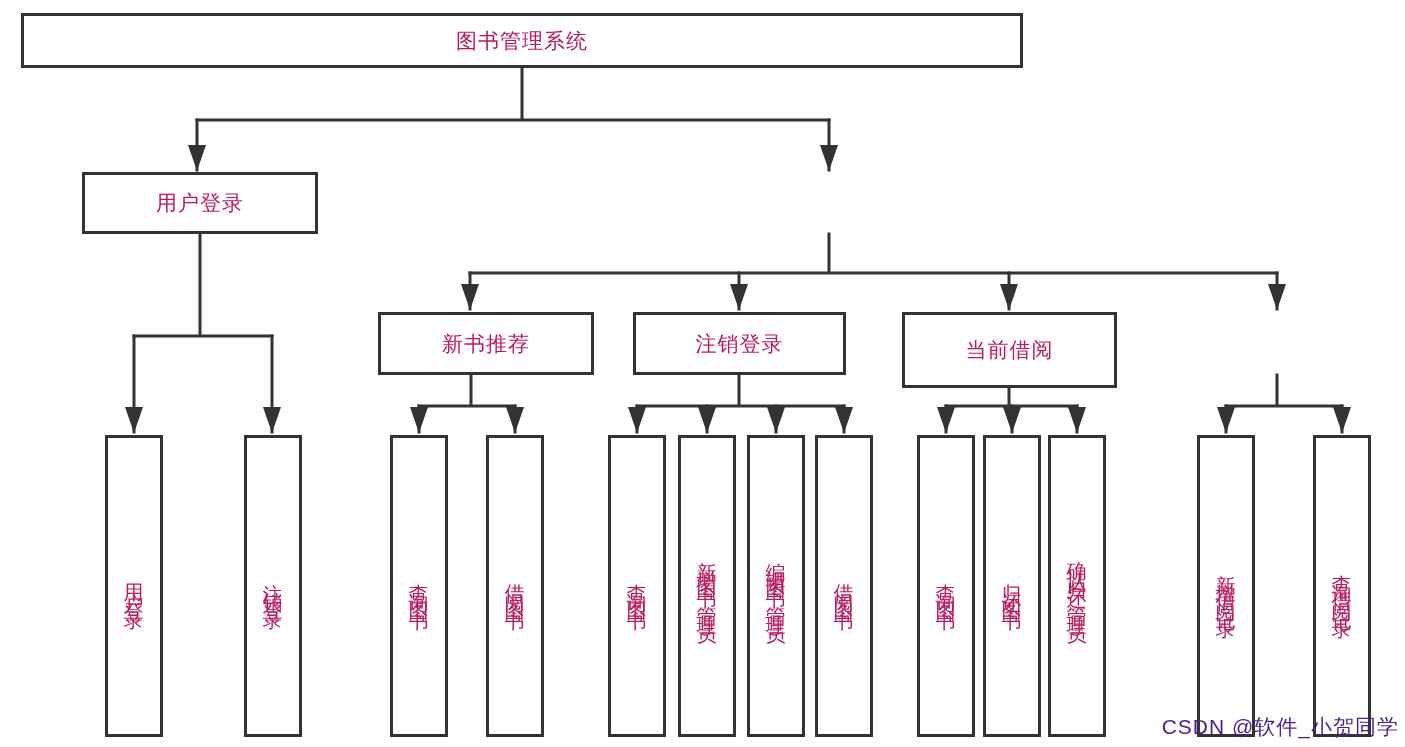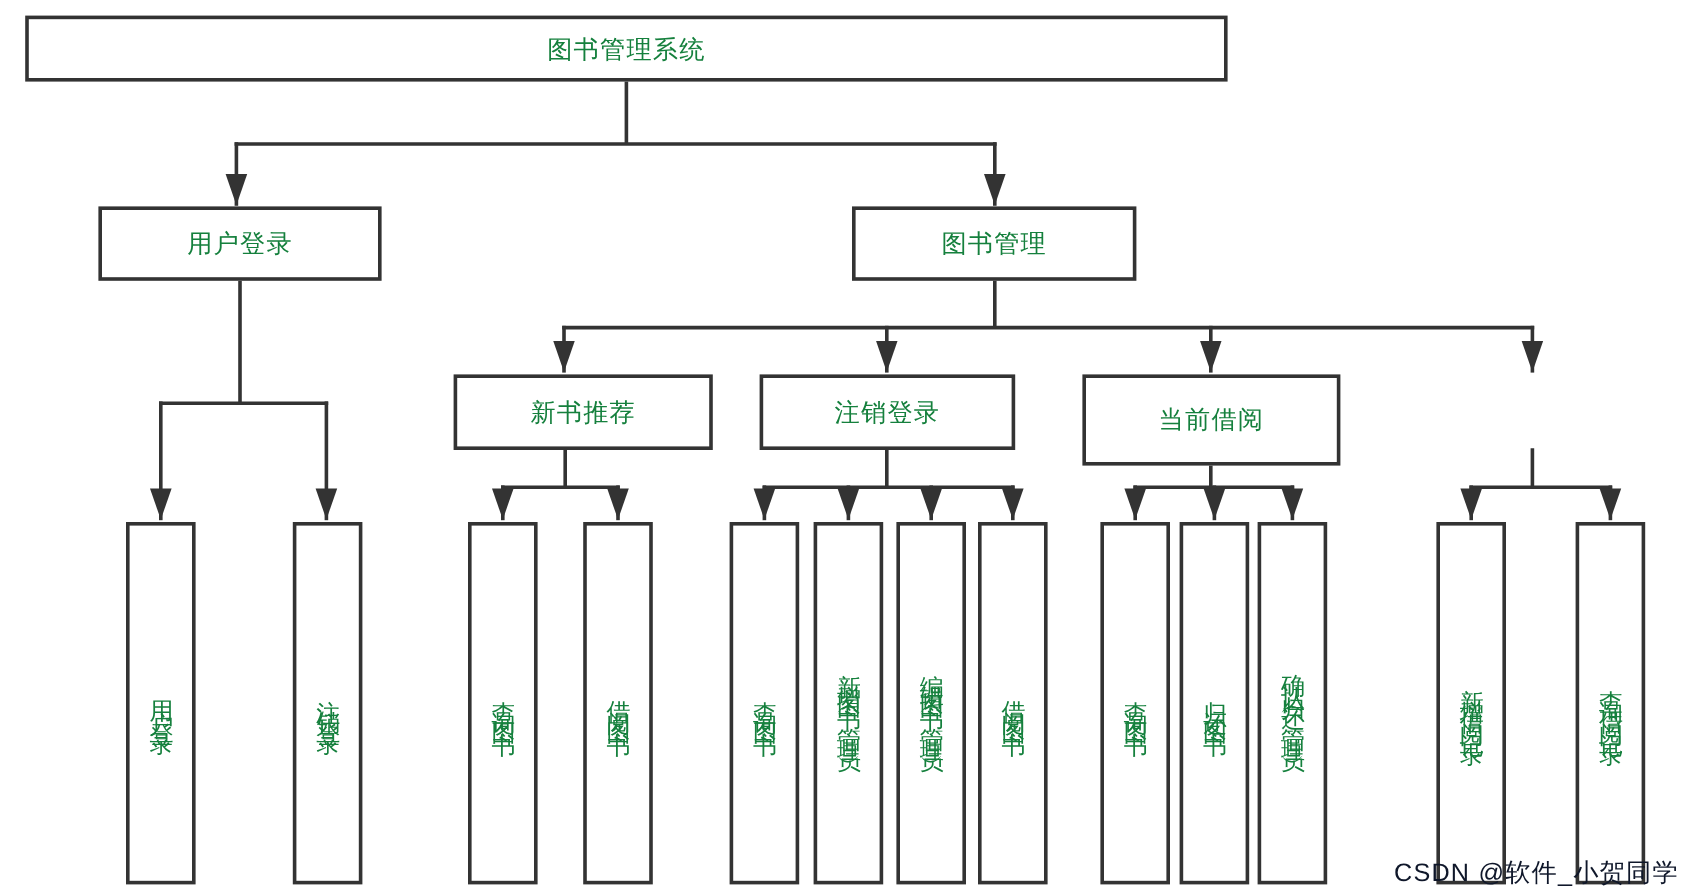--- a/index.html
+++ b/index.html
@@ -10,39 +10,39 @@
     font-family:"Liberation Sans","DejaVu Sans",sans-serif;
     overflow:hidden;
   }
   #wires{position:absolute;left:0;top:0;width:1405px;height:747px;}
   .node{
     position:absolute;
     background:#ffffff;
     border:3px solid #333333;
     box-sizing:border-box;
     display:flex;align-items:center;justify-content:center;
-    color:#15803d;
+    color:#be185d;
   }
   .node.h span{
     font-size:21px;
     letter-spacing:1px;
     white-space:nowrap;
   }
   .node.v span{
     writing-mode:vertical-rl;
     text-orientation:mixed;
     font-size:20px;
     letter-spacing:9px;
     line-height:1;
   }
   #watermark{
     position:absolute;
     right:6px;bottom:6px;
     font-size:21px;
-    color:#0f172a;
+    color:#4c1d95;
     letter-spacing:1px;
     white-space:nowrap;
   }
 </style>
 </head>
 <body>
 
 <div id="canvas">
 
   <svg id="wires" viewBox="0 0 1405 747" xmlns="http://www.w3.org/2000/svg">
@@ -92,23 +92,20 @@
     </g>
   </svg>
 
   <div class="node h" style="left:21px;top:13px;width:1002px;height:55px">
     <span>图书管理系统</span>
   </div>
 
   <div class="node h" style="left:82px;top:172px;width:236px;height:62px">
     <span>用户登录</span>
   </div>
-  <div class="node h" style="left:710px;top:172px;width:237px;height:62px">
-    <span>图书管理</span>
-  </div>
 
   <div class="node h" style="left:378px;top:312px;width:216px;height:63px">
     <span>新书推荐</span>
   </div>
   <div class="node h" style="left:633px;top:312px;width:213px;height:63px">
     <span>注销登录</span>
   </div>
   <div class="node h" style="left:902px;top:312px;width:215px;height:76px">
     <span>当前借阅</span>
   </div>

